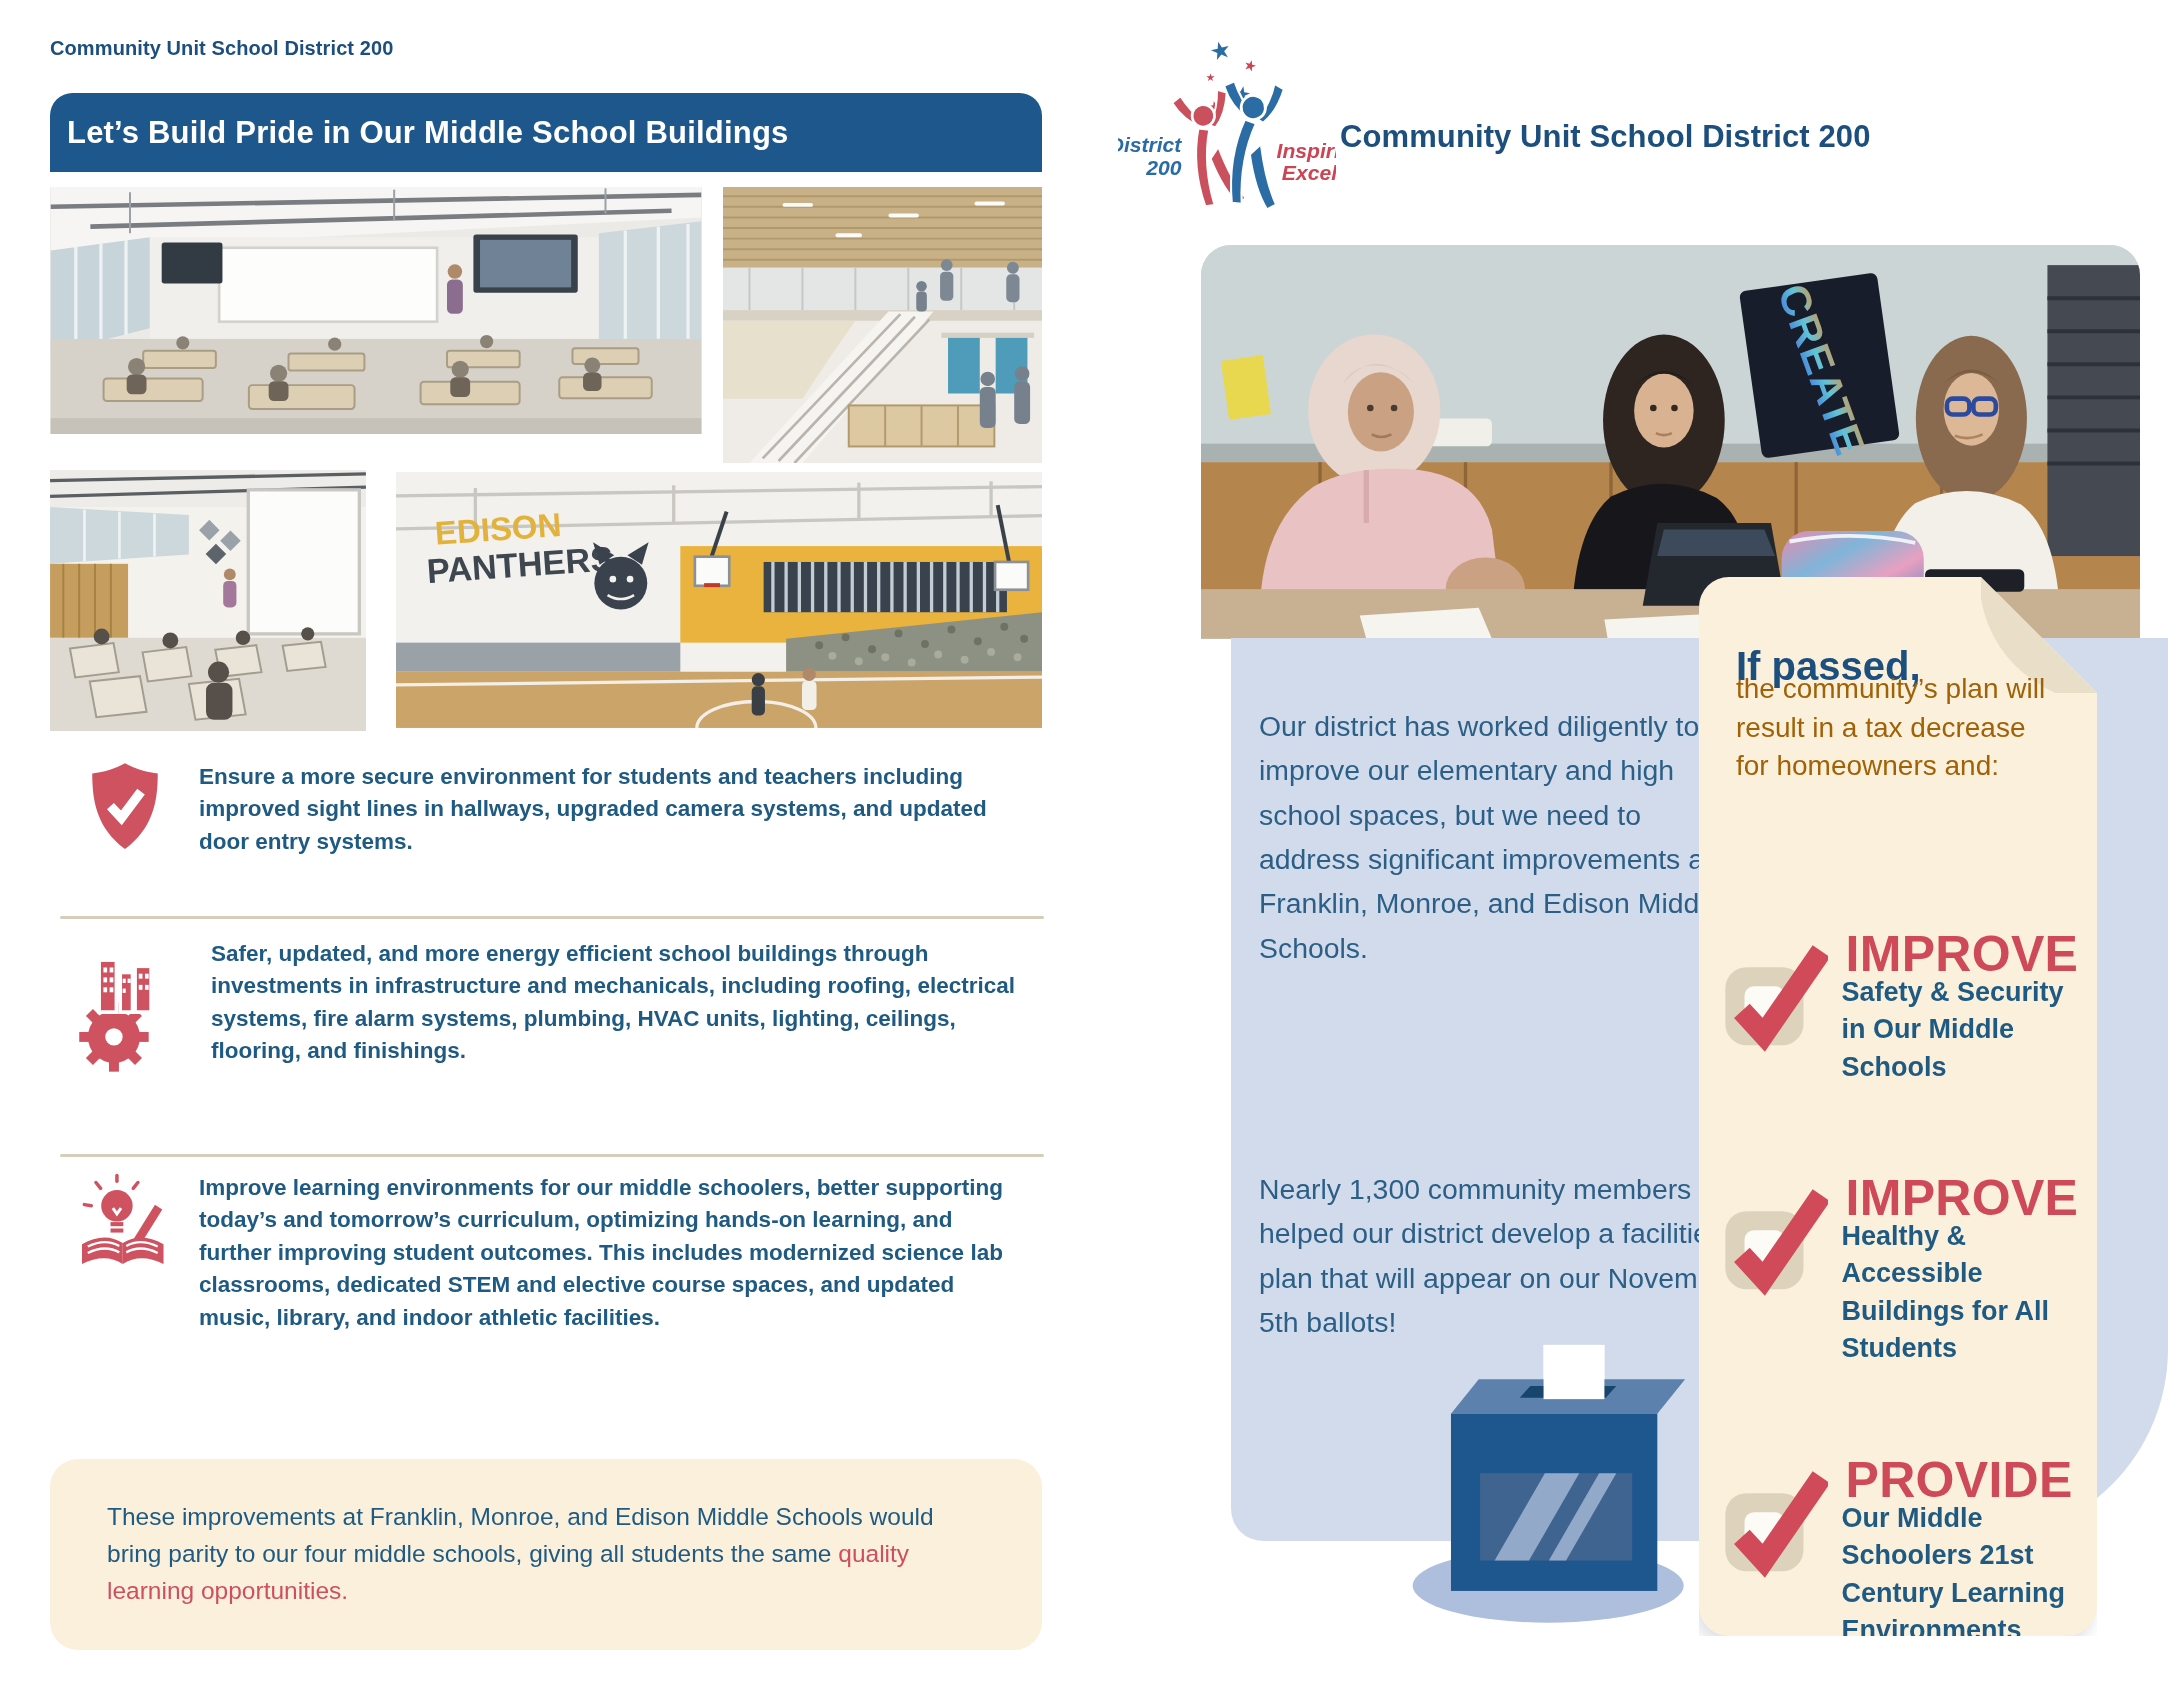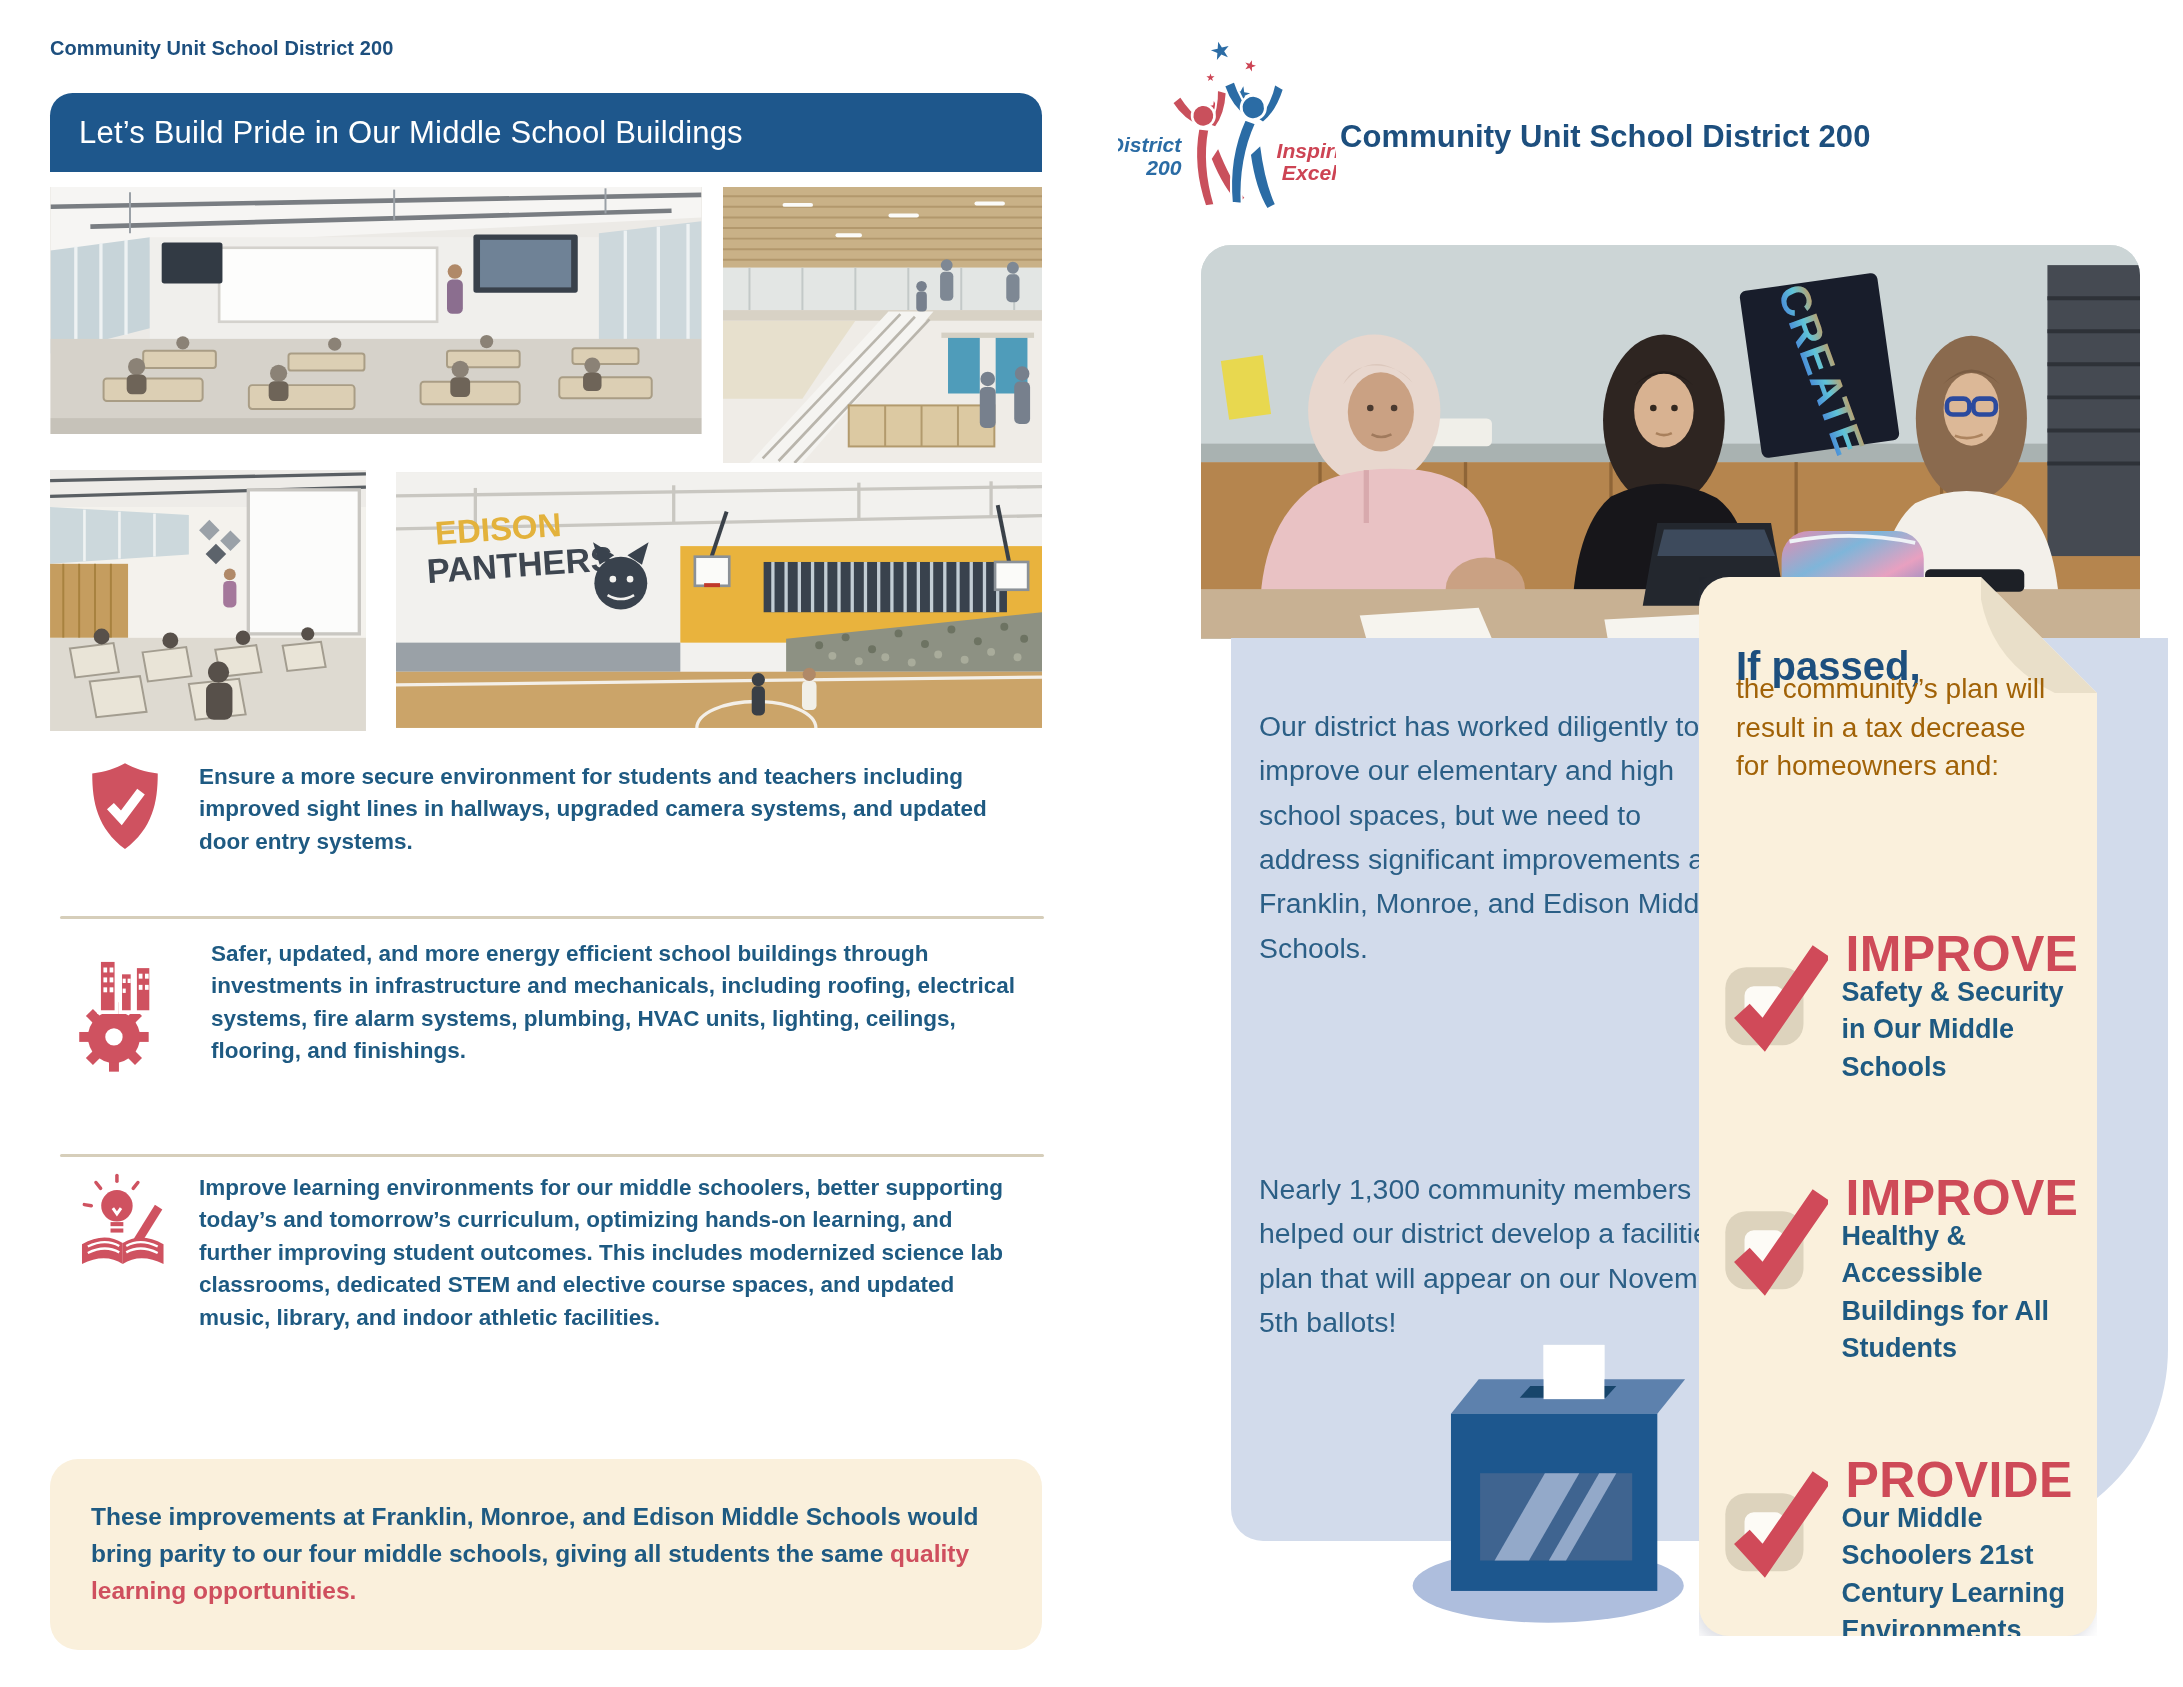--- a/index.html
+++ b/index.html
@@ -3,42 +3,42 @@
 <meta charset="utf-8">
 <style>
   html,body{margin:0;padding:0;background:#ffffff;}
   body{font-family:"Liberation Sans",sans-serif;-webkit-font-smoothing:antialiased;}
   #canvas{position:relative;width:2183px;height:1687px;background:#ffffff;overflow:hidden;}
 
   
   .district-label{position:absolute;left:50px;top:37px;font-size:20px;font-weight:700;color:#1d4f7e;letter-spacing:0.1px;}
   .banner{position:absolute;left:50px;top:93px;width:992px;height:79px;background:#1e578c;
           border-radius:22.5px 22.5px 0 0;display:flex;align-items:center;}
-  .banner span{color:#ffffff;font-size:31px;font-weight:400;padding-left:29px;letter-spacing:0.2px;}
+  .banner span{color:#ffffff;font-size:31px;font-weight:700;padding-left:17px;letter-spacing:0.2px;}
 
   .photo{position:absolute;overflow:hidden;background:#eceae6;}
   .photo svg{display:block;}
   .photo-classroom{left:50px;top:187px;width:652px;height:247px;}
   .photo-commons{left:723px;top:187px;width:319px;height:276px;}
   .photo-artroom{left:50px;top:470px;width:316px;height:261px;}
   .photo-gym{left:396px;top:472px;width:646px;height:256px;}
 
   .bullet{position:absolute;left:50px;width:973px;display:flex;align-items:flex-start;}
   .bullet .icon{flex:0 0 149px;display:flex;justify-content:center;}
   .bullet p{margin:0;font-size:22.5px;font-weight:700;color:#1e5a82;line-height:1.44;width:824px;}
   .bullet-1{top:761px;}
   .bullet-2{top:938px;gap:12px;}
   .bullet-3{top:1172px;}
   .divider{position:absolute;left:60px;width:984px;height:3.3px;background:#d6ceba;border-radius:2px;}
   .divider-1{top:916px;}
   .divider-2{top:1154px;}
 
   .callout{position:absolute;left:50px;top:1459px;width:992px;height:191px;background:#faf0dc;border-radius:28px;
            display:flex;align-items:center;}
-  .callout p{margin:0;padding:0 40px 0 41px;font-size:24.5px;font-weight:700;color:#1e5a82;line-height:1.5;}
+  .callout p{margin:16px;padding:0 40px 0 41px;font-size:24.5px;font-weight:400;color:#1e5a82;line-height:1.5;}
   .callout .hl{color:#cf4f5e;}
 
   
   .logo{position:absolute;left:1118px;top:28px;width:218px;height:205px;}
   .right-heading{position:absolute;left:1340px;top:119px;font-size:31px;font-weight:700;color:#1d4f7e;letter-spacing:0.1px;}
 
   .hero-photo{position:absolute;left:1201px;top:245px;width:939px;height:394px;border-radius:30px 30px 0 0;
               overflow:hidden;background:#ccd5d6;}
   .blue-panel{position:absolute;left:1201px;top:638px;width:937px;height:903px;background:#d2dbeb;
               border-radius:0 0 192px 32px;margin-left:30px;}

